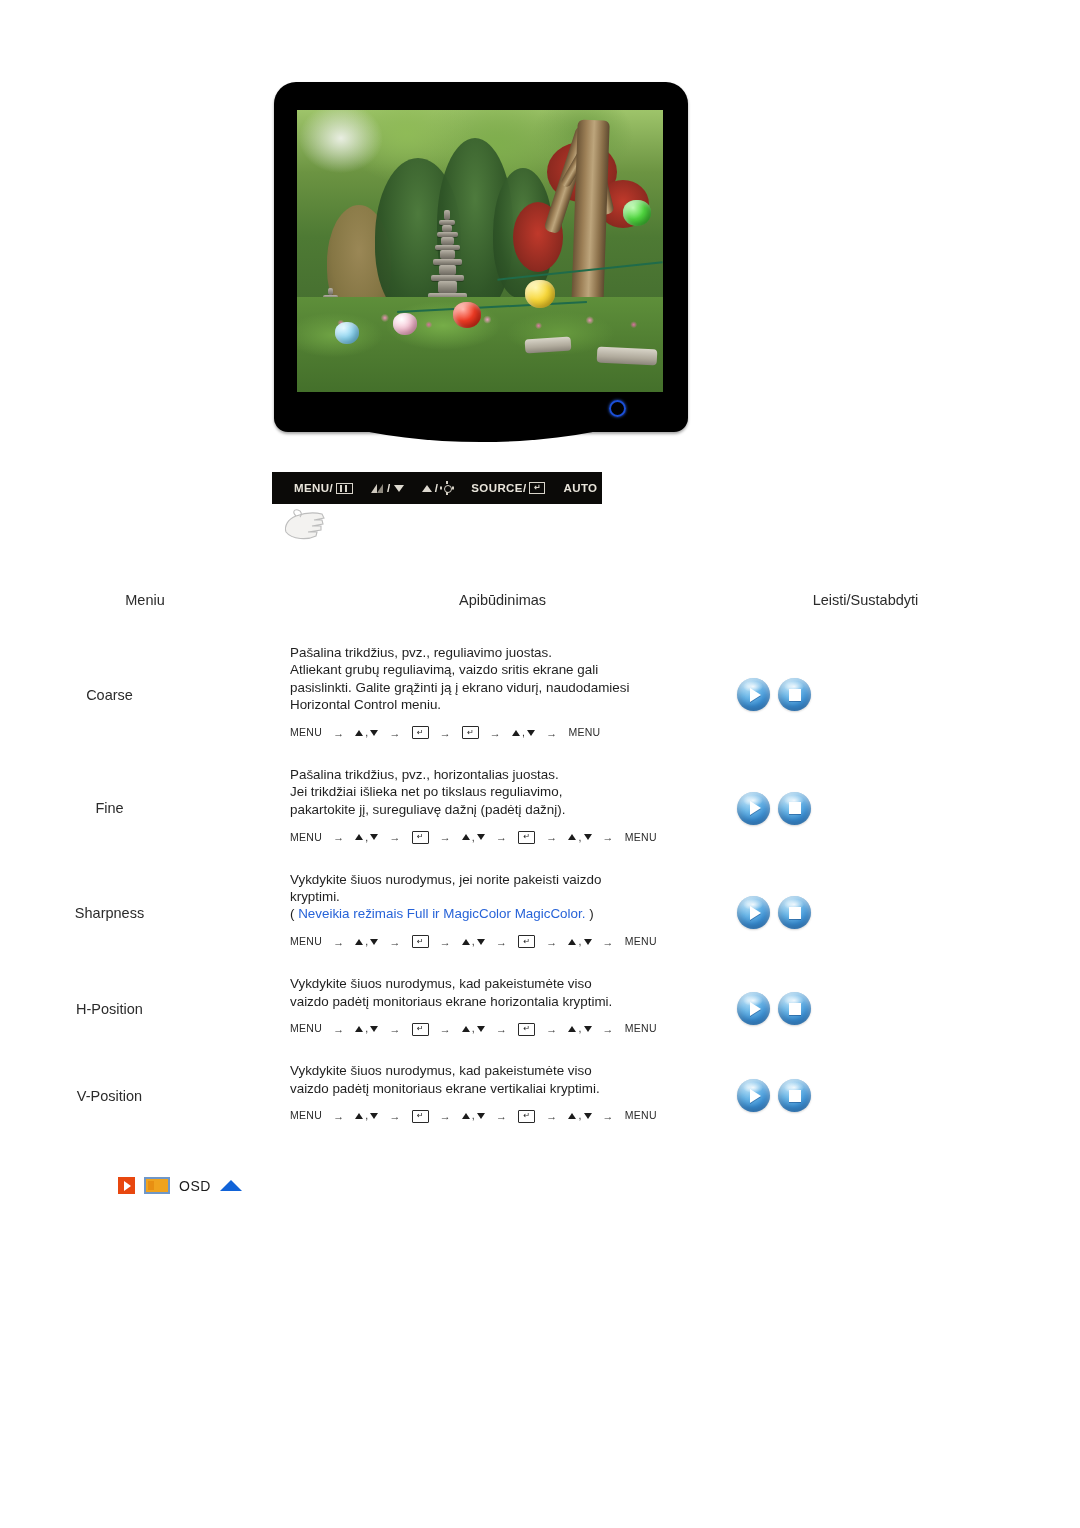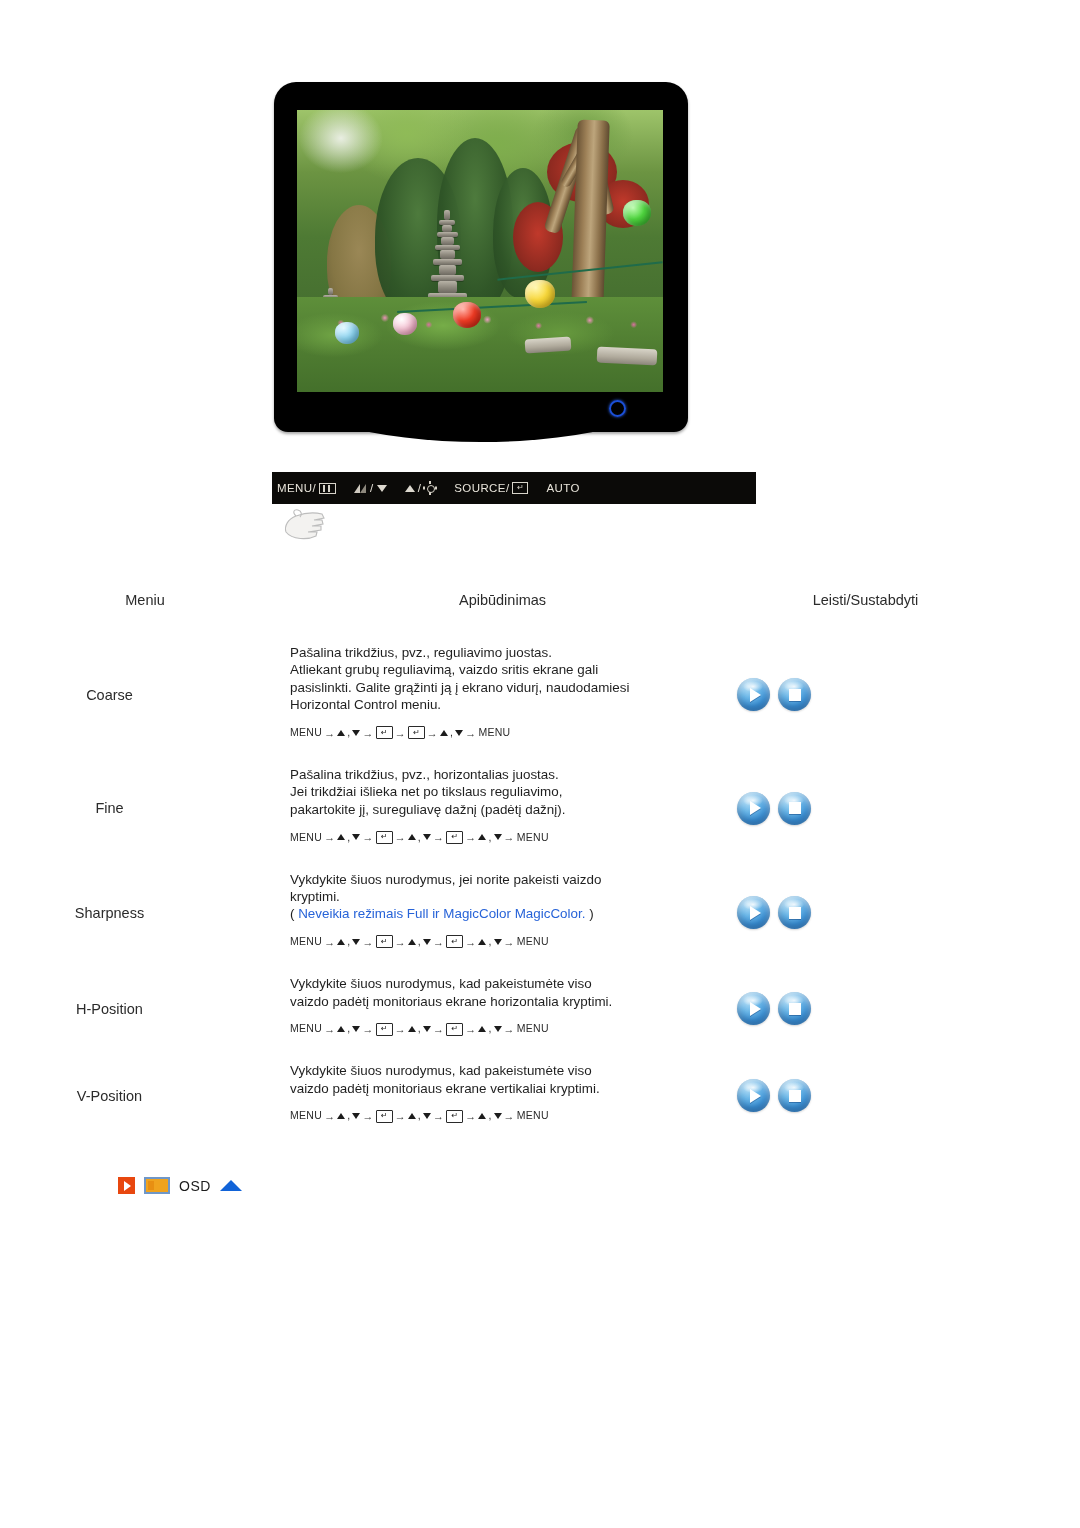--- a/index.html
+++ b/index.html
@@ -148,28 +148,29 @@
     position:absolute;
     background: linear-gradient(180deg,#d8d4c8 0%, #b0aa9c 60%, #8b857a 100%);
     border-radius: 4px;
   }
 
   
   #control-bar {
     position: absolute;
     left: 272px;
     top: 472px;
-    width: 484px;
+    width: 330px;
     height: 32px;
     background: #0b0a08;
     display: flex;
     align-items: center;
-    padding-left: 5px;
+    padding-left: 22px;
     box-sizing: border-box;
     gap: 18px;
+    font-weight: bold;
   }
   .ctrl-item {
     color: #e8e4da;
     font-size: 11.5px;
     letter-spacing: .4px;
     display: flex;
     align-items: center;
     gap: 3px;
     white-space: nowrap;
     font-family: "Liberation Sans", sans-serif;
@@ -275,21 +276,21 @@
   .desc-line { white-space: nowrap; }
   .note-blue { color: #2763d8; }
   .paren { color:#1f1f1f; }
 
   .seq {
     margin-top: 12px;
     font-size: 10.5px;
     color: #2b2b2b;
     display: flex;
     align-items: center;
-    gap: 1px;
+    gap: 10px;
     white-space: nowrap;
     letter-spacing: .2px;
   }
   .seq .arrow { font-size: 11px; color:#333; margin: 0 1px; }
   .seq .menu-word { letter-spacing: .3px; }
   .seq .ud {
     display:inline-flex; align-items:center; gap:2px;
   }
   .tri-up-sm {
     width:0;height:0;border-left:4px solid transparent;border-right:4px solid transparent;

